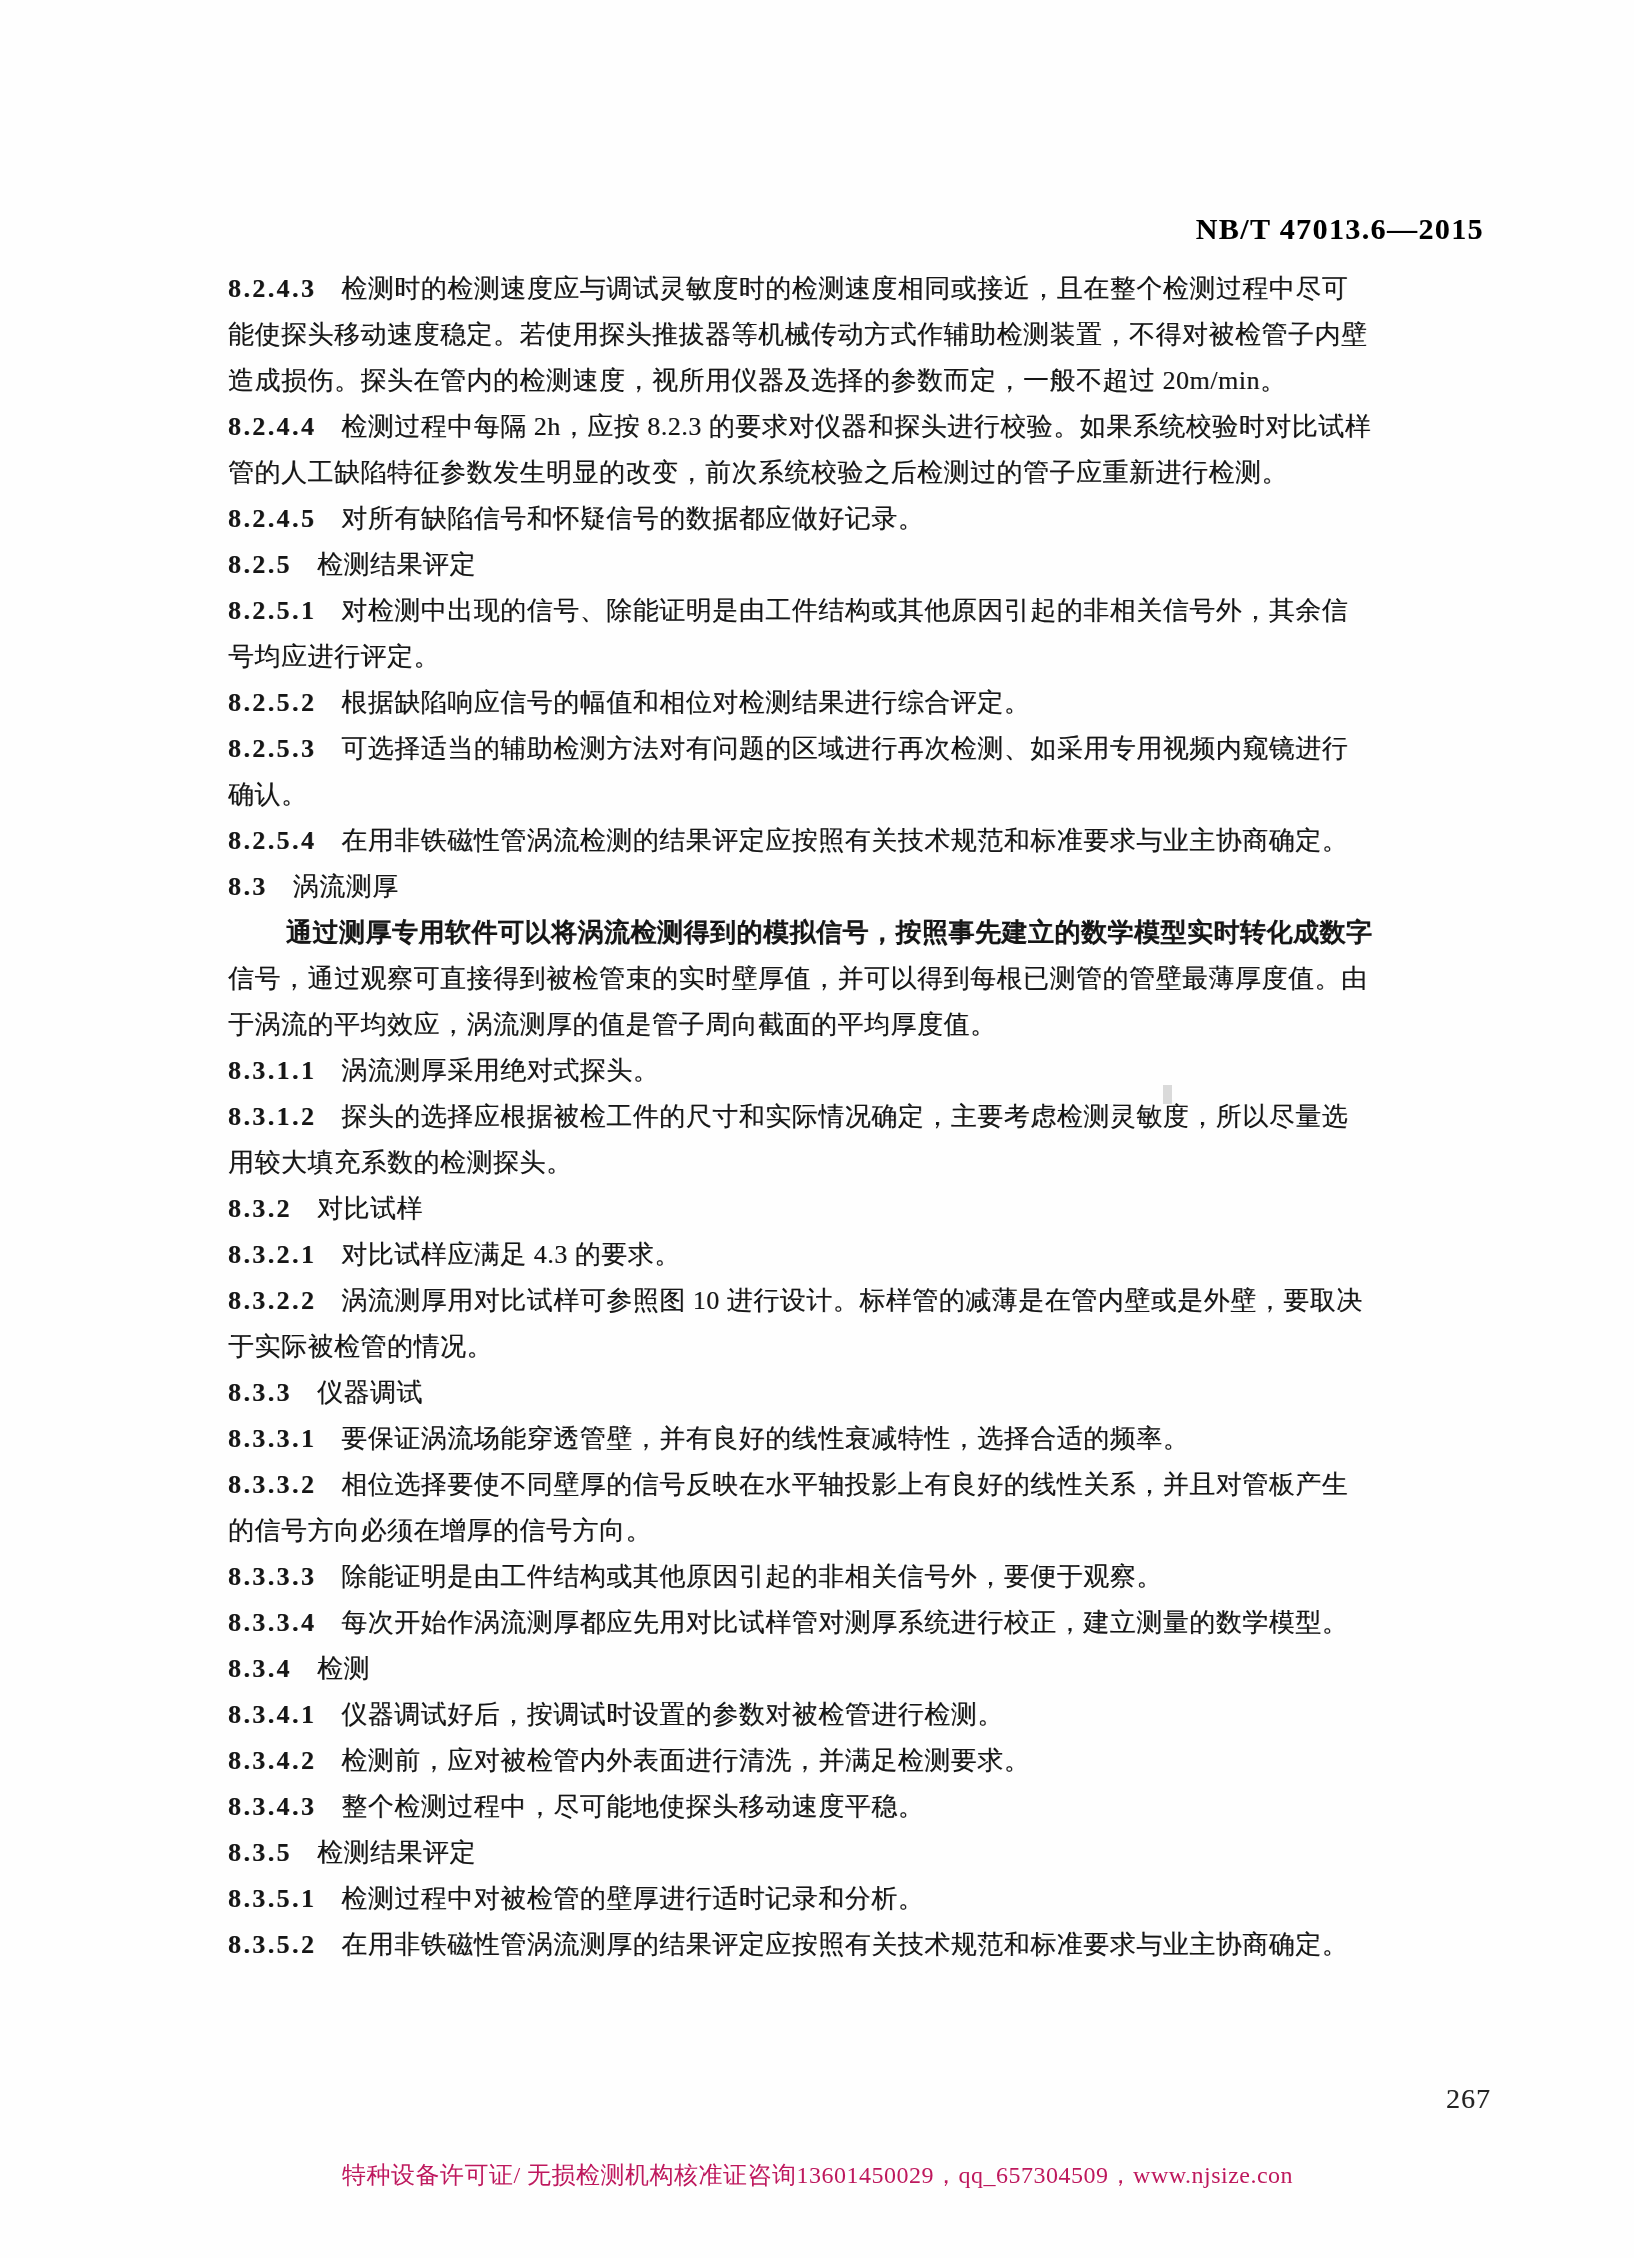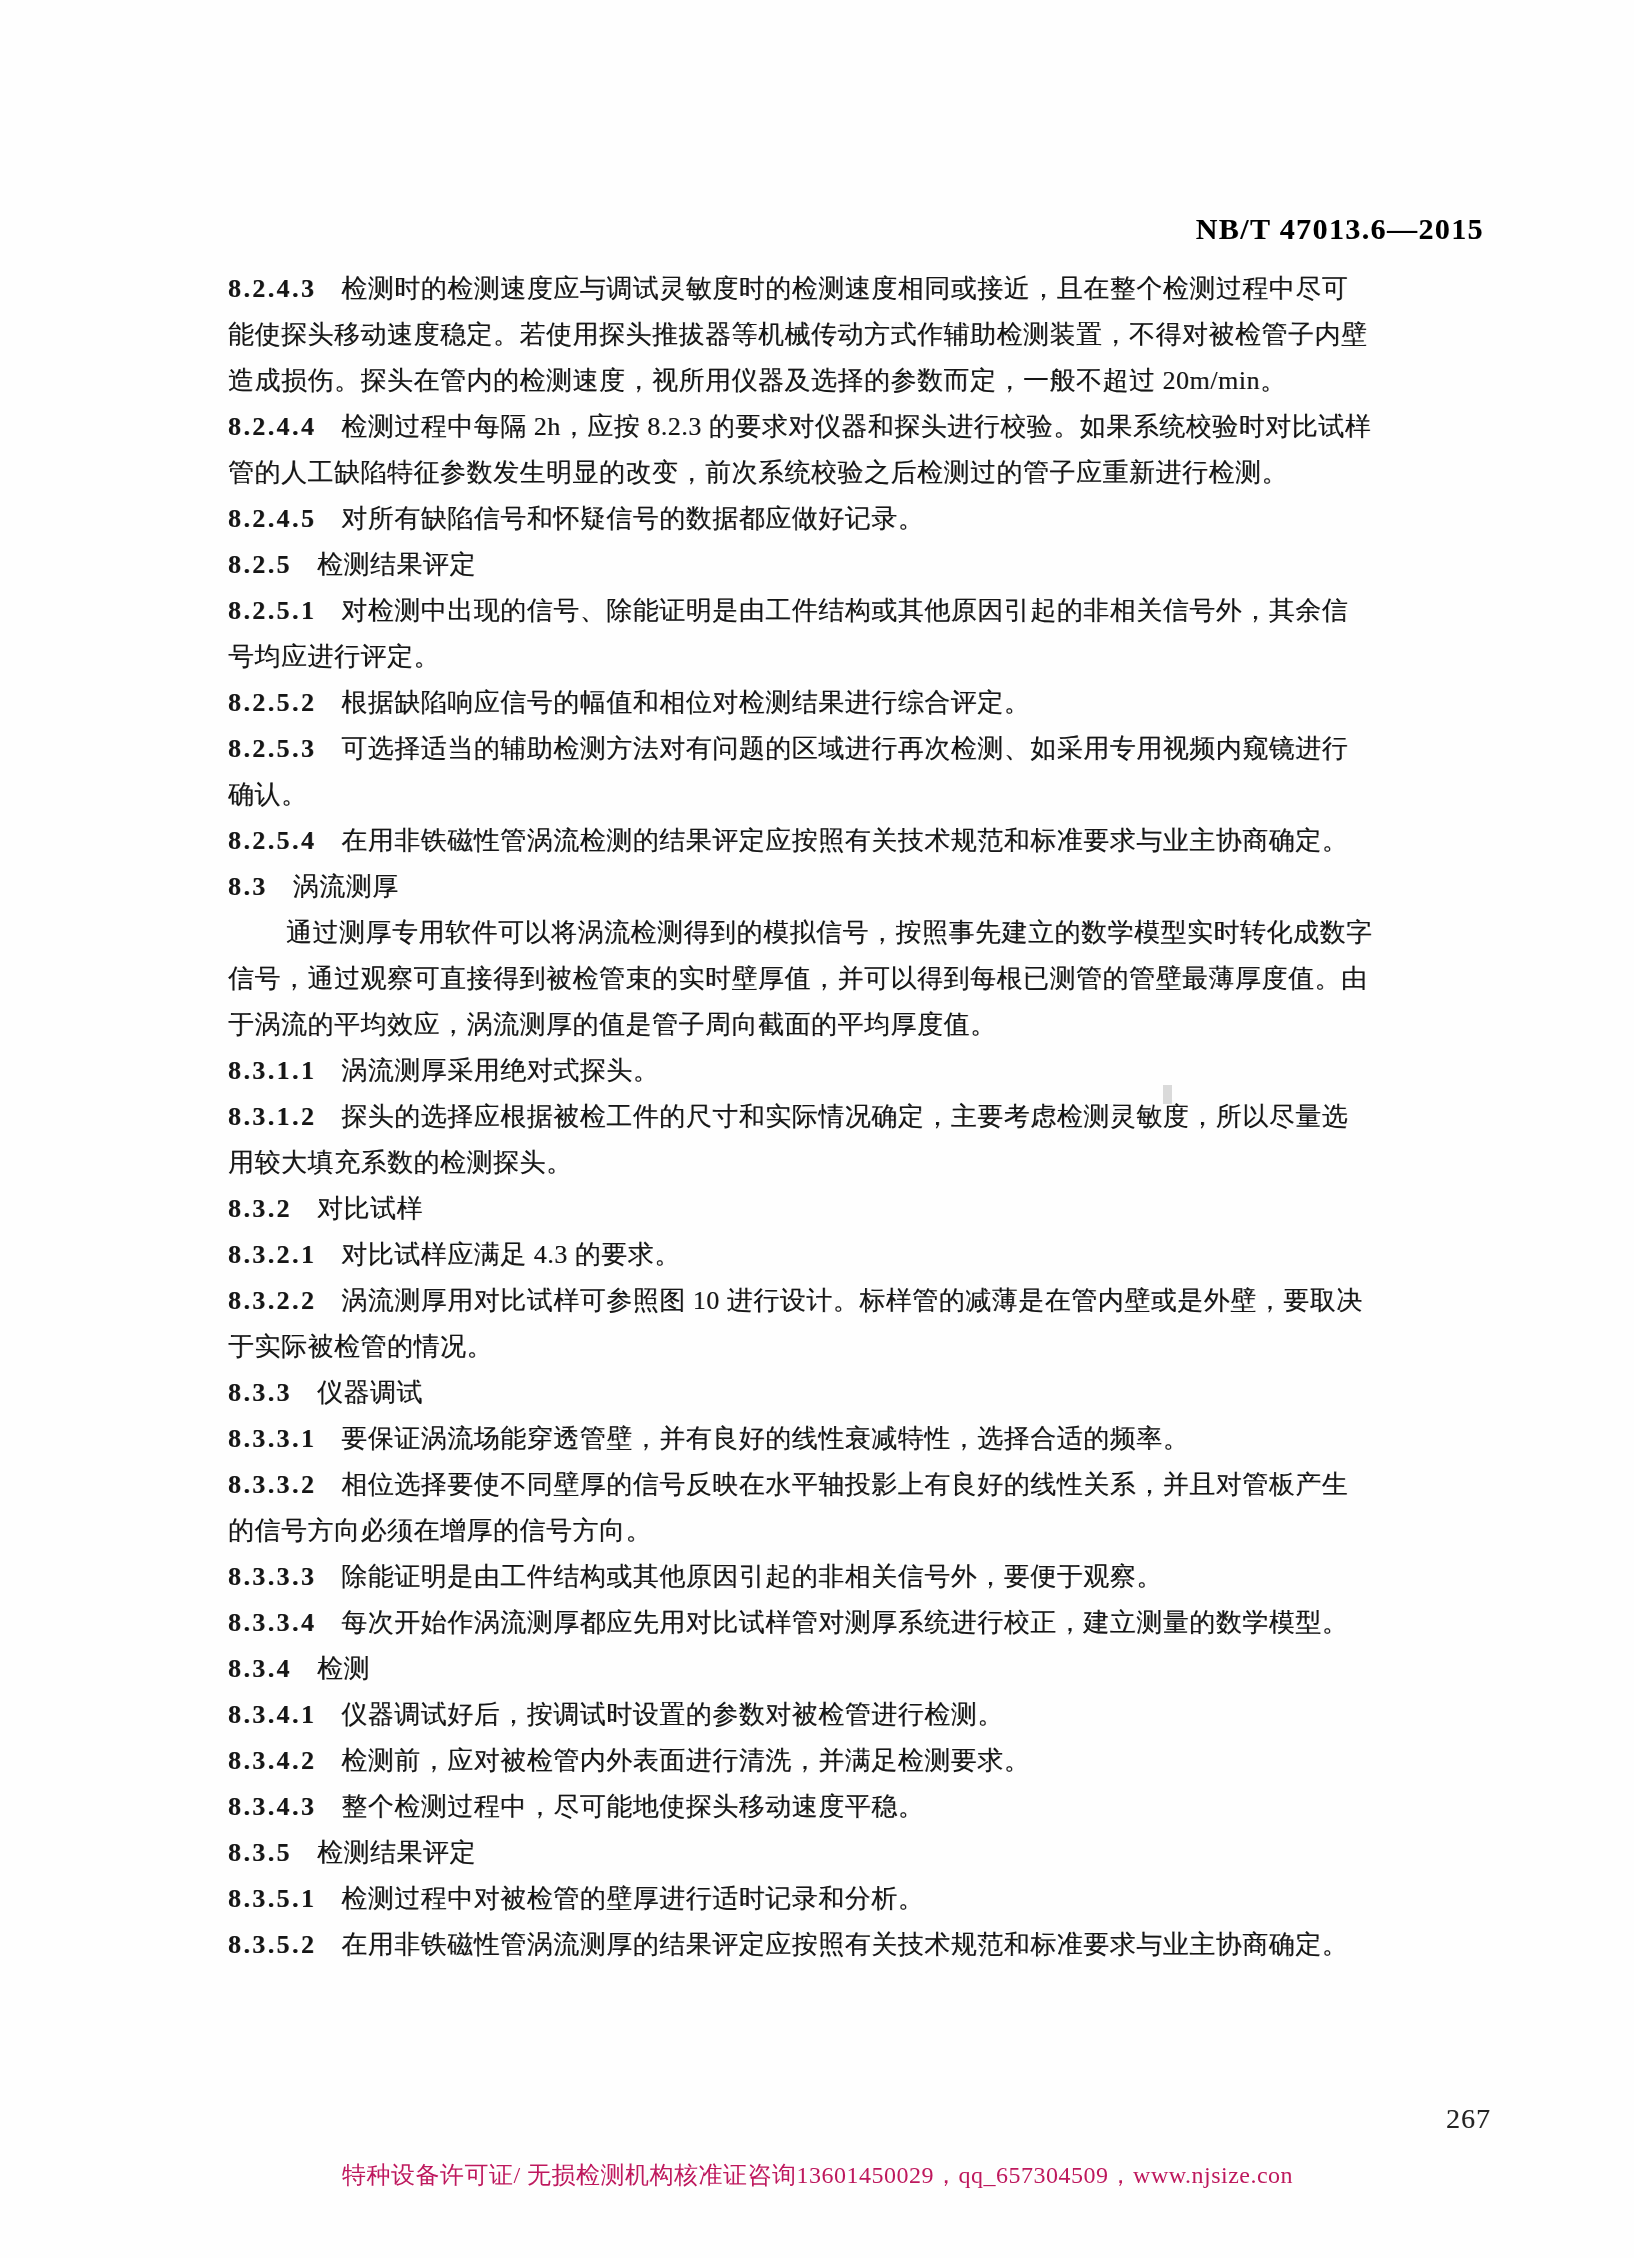--- a/index.html
+++ b/index.html
@@ -37,20 +37,21 @@
   .line {
     height: 46px;
     line-height: 46px;
     font-size: 26px;
     white-space: nowrap;
     letter-spacing: 0.5px;
     text-shadow: 0.5px 0.4px 0 rgba(0,0,0,0.4);
   }
   .line.indent {
     padding-left: 58px;
+    font-weight: bold;
   }
   .line .num {
     display: inline-block;
     letter-spacing: 2.4px;
     margin-right: 25px;
     font-weight: bold;
   }
   .artifact {
     position: absolute;
     left: 1163px;
@@ -61,21 +62,20 @@
     opacity: 0.65;
   }
   .page-number {
     position: absolute;
     top: 2083px;
     left: 1446px;
     font-size: 28px;
     letter-spacing: 1px;
     color: #222;
     text-shadow: 0.4px 0.4px 0 rgba(0,0,0,0.3);
-    margin-top: 20px;
   }
   .footer {
     position: absolute;
     top: 2159px;
     left: 0;
     width: 100%;
     text-align: center;
     font-size: 24px;
     letter-spacing: 0.5px;
     color: #be185d;

